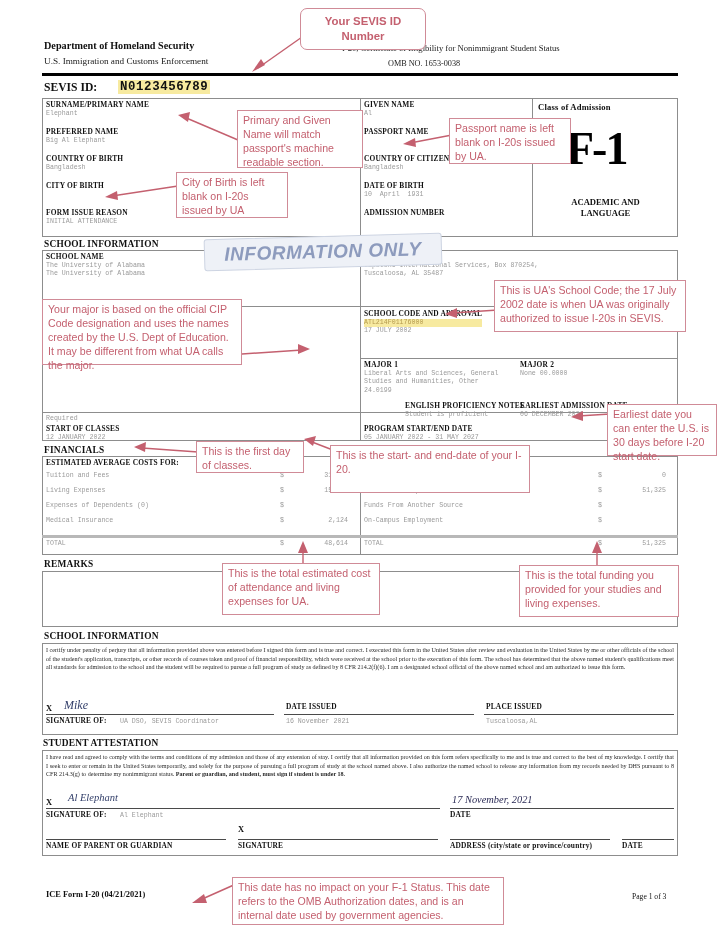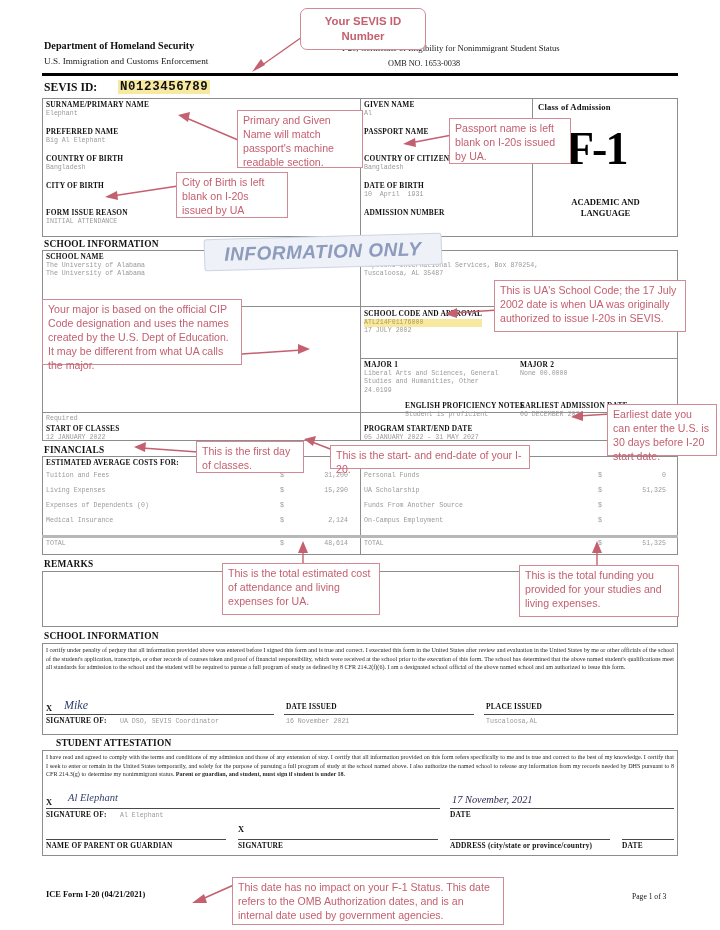--- a/index.html
+++ b/index.html
@@ -416,21 +416,21 @@
   <div class="val" style="position:absolute;left:78px;top:684px;">UA DSO, SEVIS Coordinator</div>
 
   <div class="sig-rule" style="left:242px;top:680px;width:190px;"></div>
   <div class="lbl" style="position:absolute;left:244px;top:669px;">DATE ISSUED</div>
   <div class="val" style="position:absolute;left:244px;top:684px;">16 November 2021</div>
 
   <div class="sig-rule" style="left:442px;top:680px;width:190px;"></div>
   <div class="lbl" style="position:absolute;left:444px;top:669px;">PLACE ISSUED</div>
   <div class="val" style="position:absolute;left:444px;top:684px;">Tuscaloosa,AL</div>
 
-  <div class="sec-title" style="position:absolute;left:14px;top:704px;">STUDENT ATTESTATION</div>
+  <div class="sec-title" style="position:absolute;left:1px;top:704px;">STUDENT ATTESTATION</div>
   <div class="box" style="left:0;top:716px;width:636px;height:106px;"></div>
   <div class="attest-body" style="position:absolute;left:4px;top:719px;width:628px;">
     <span>I have read and agreed to comply with the terms and conditions of my admission and those of any extension of stay. I certify that all information provided on this form refers specifically to me and is true and correct to the best of my knowledge. I certify that I seek to enter or remain in the United States temporarily, and solely for the purpose of pursuing a full program of study at the school named above. I also authorize the named school to release any information from my records needed by DHS pursuant to 8 CFR 214.3(g) to determine my nonimmigrant status. </span><b>Parent or guardian, and student, must sign if student is under 18.</b>
   </div>
 
   <div class="lbl" style="position:absolute;left:4px;top:764px;font-size:8.4px;">X</div>
   <div class="sig-script" style="position:absolute;left:26px;top:758px;font-size:10.5px;">Al Elephant</div>
   <div class="sig-rule" style="left:4px;top:774px;width:394px;"></div>
   <div class="lbl" style="position:absolute;left:4px;top:777px;">SIGNATURE OF:</div>
   <div class="val" style="position:absolute;left:78px;top:778px;">Al Elephant</div>
@@ -518,21 +518,21 @@
 </svg>
 
 <div class="anno" style="left:196px;top:441px;width:108px;height:32px;">
   <span>This is the first day of classes.</span>
 </div>
 <svg class="arrow" style="left:120px;top:434px;width:82px;height:26px;">
   <path d="M 78 18 L 22 14"></path>
   <polygon points="14,13 26,8 25,18"></polygon>
 </svg>
 
-<div class="anno" style="left:330px;top:445px;width:200px;height:24px;">
+<div class="anno" style="left:330px;top:445px;width:200px;height:48px;">
   <span>This is the start- and end-date of your I-20.</span>
 </div>
 <svg class="arrow" style="left:294px;top:432px;width:48px;height:26px;">
   <path d="M 44 20 L 18 10"></path>
   <polygon points="10,7 22,4 19,14"></polygon>
 </svg>
 
 <div class="anno" style="left:222px;top:563px;width:158px;height:52px;">
   <span>This is the total estimated cost of attendance and living expenses for UA.</span>
 </div>

